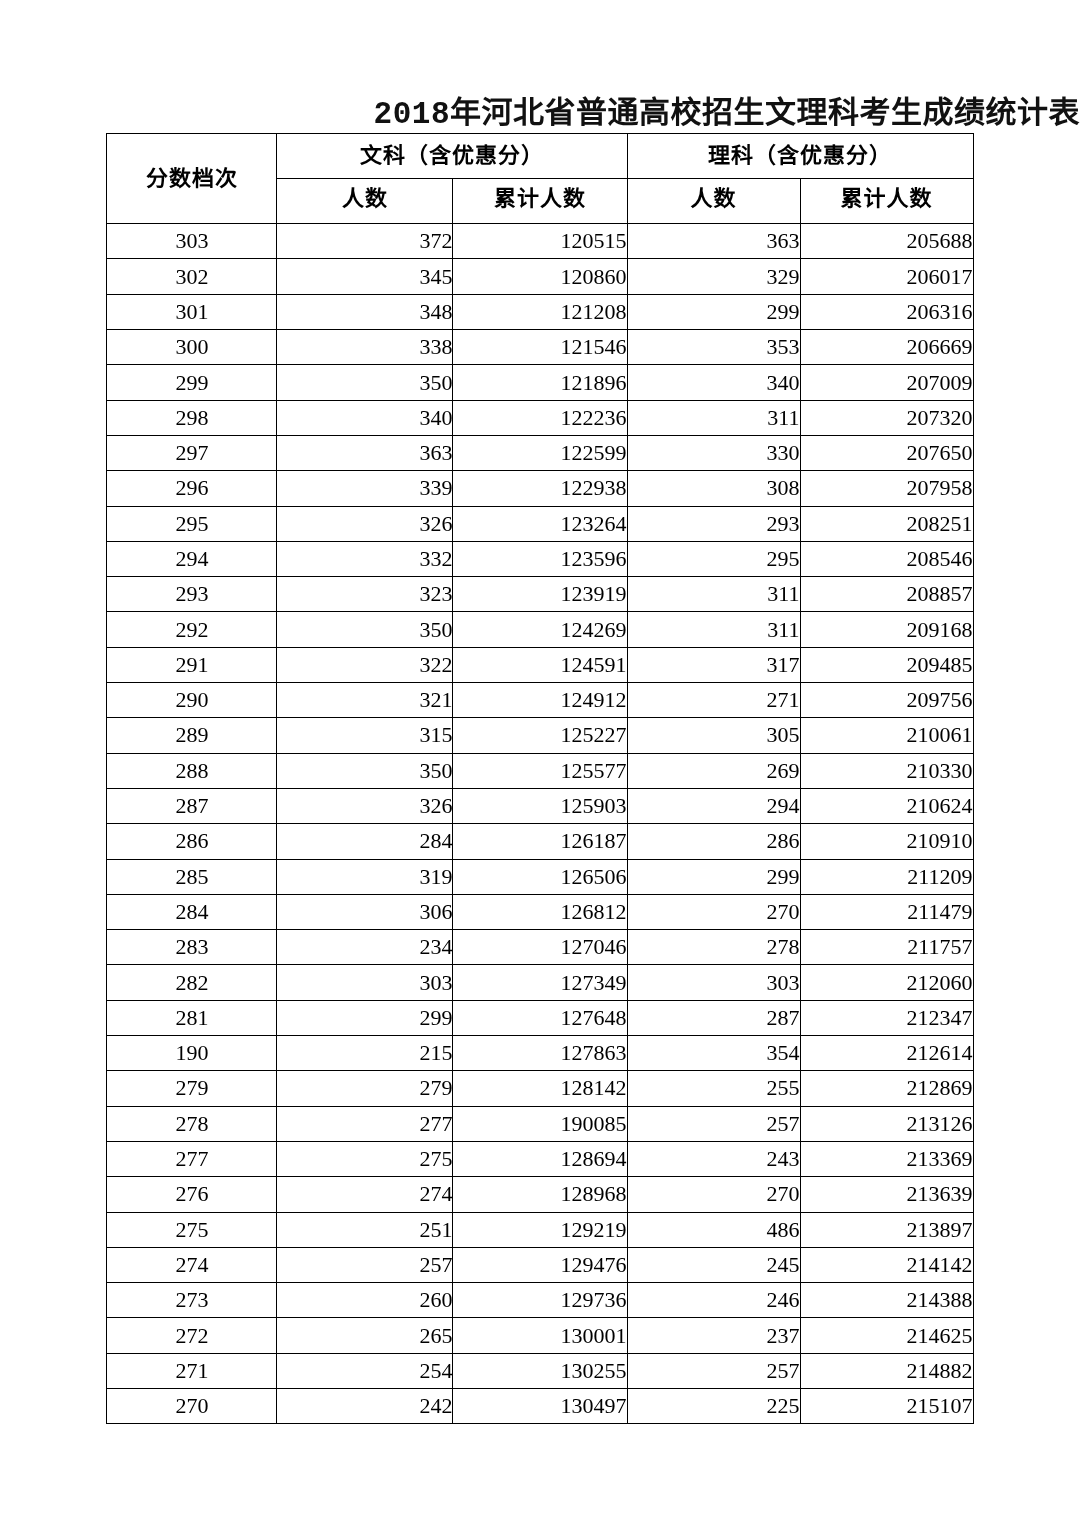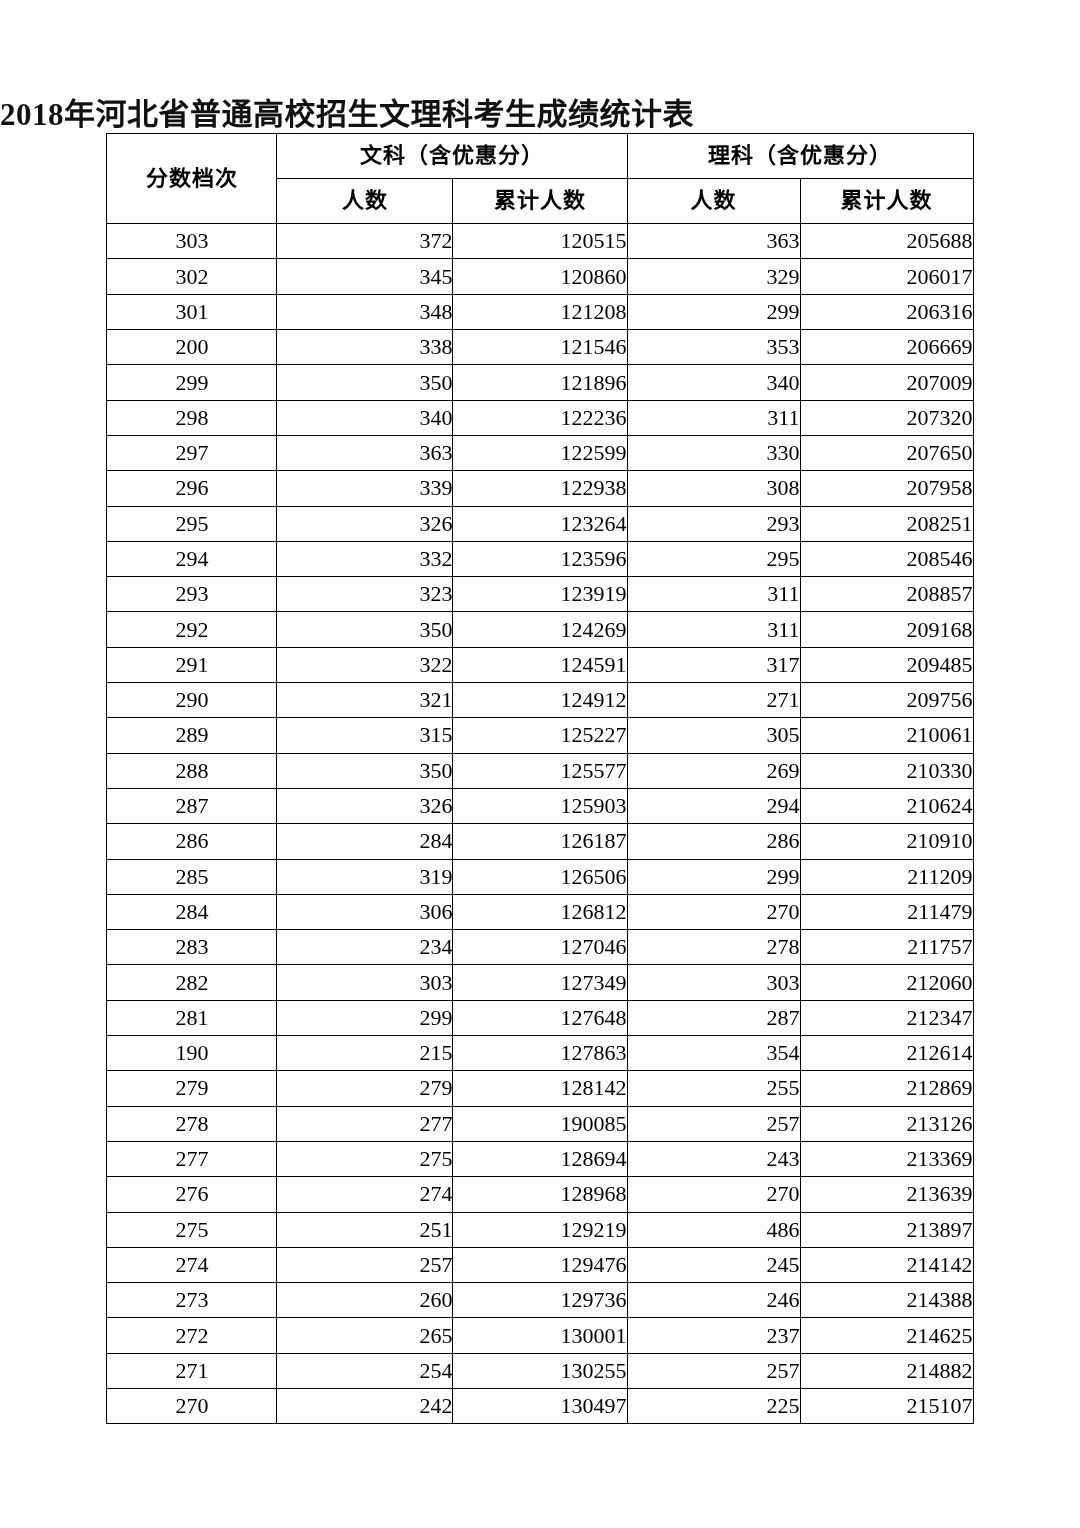--- a/index.html
+++ b/index.html
@@ -20,22 +20,22 @@
   .page {
     width: 1080px;
     height: 1528px;
     box-sizing: border-box;
     padding: 0;
     position: relative;
   }
 
   
   .doc-title {
-    text-align: left;
-    font-family: Liberation Serif, serif;
+    text-align: right;
+    font-family: Liberation Mono, monospace;
     font-weight: 700;
     font-size: 31px;
     letter-spacing: 0.5px;
     line-height: 1.2;
     margin: 0;
     padding-top: 96px;
     color: #111111;
   }
 
   
@@ -77,20 +77,21 @@
     letter-spacing: 1px;
   }
   th.hdr-score {
     height: 88px;
   }
   th.hdr-group {
     height: 44px;
   }
   th.hdr-sub {
     height: 44px;
+    font-family: Liberation Mono, monospace;
   }
 
   
   td.cell {
     height: 34.3px;
     font-size: 23px;
     font-family: "Liberation Serif", "DejaVu Serif", serif;
   }
   td.c-center {
     text-align: center;
@@ -156,21 +157,21 @@
             <td class="cell c-right">206017</td>
           </tr>
           <tr>
             <td class="cell c-center">301</td>
             <td class="cell c-right">348</td>
             <td class="cell c-right">121208</td>
             <td class="cell c-right">299</td>
             <td class="cell c-right">206316</td>
           </tr>
           <tr>
-            <td class="cell c-center">200</td>
+            <td class="cell c-center">300</td>
             <td class="cell c-right">338</td>
             <td class="cell c-right">121546</td>
             <td class="cell c-right">353</td>
             <td class="cell c-right">206669</td>
           </tr>
           <tr>
             <td class="cell c-center">299</td>
             <td class="cell c-right">350</td>
             <td class="cell c-right">121896</td>
             <td class="cell c-right">340</td>

